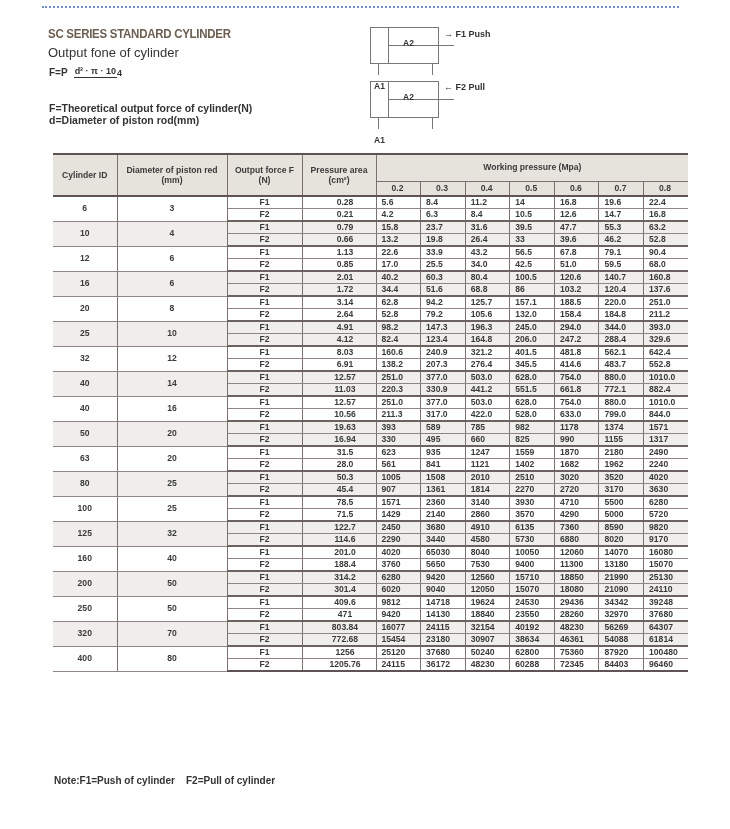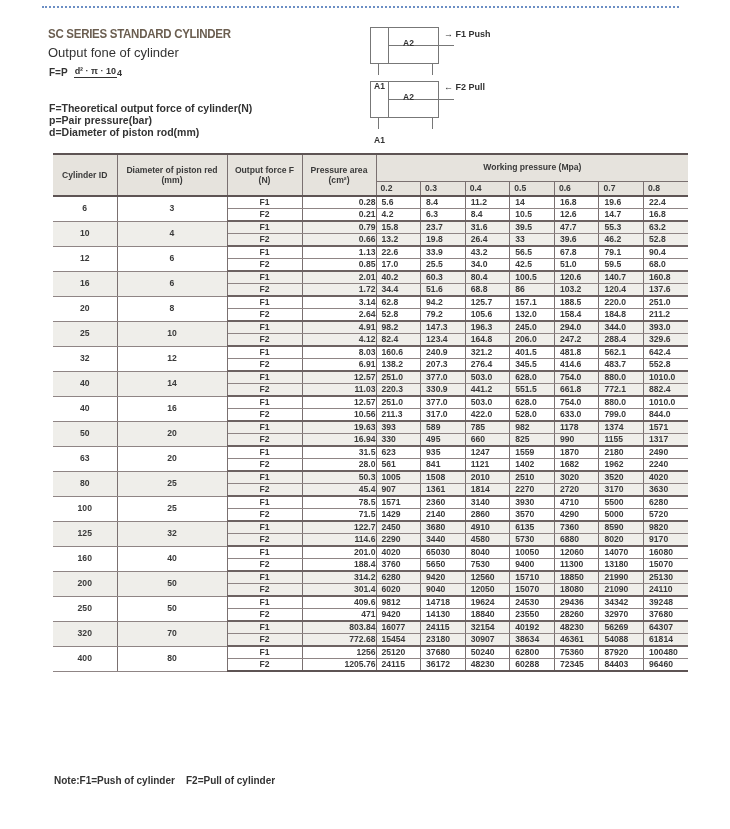--- a/index.html
+++ b/index.html
@@ -21,27 +21,27 @@
   .cyl .a2 { position: absolute; left: 32px; top: 10px; font-size: 8.5px; font-weight: bold; color: #333; }
   .leg { position: absolute; width: 0; height: 11px; border-left: 1.5px solid #777; }
   .force-label { position: absolute; font-size: 9px; font-weight: bold; color: #333; white-space: nowrap; }
   table { position: absolute; left: 53px; top: 153px; width: 635px; border-collapse: collapse; table-layout: fixed; font-size: 8.6px; font-weight: bold; color: #3a3a3a; }
   table col.c-id { width: 64px; } table col.c-dia { width: 110px; } table col.c-out { width: 75px; } table col.c-area { width: 74px; }
   table col.c-p { width: 44.6px; }
   th, td { height: 11.85px; padding: 0; line-height: 11px; }
   thead th { background: #e6e3dd; font-weight: bold; color: #3a3a3a; border-right: 1px solid #7a7070; text-align: center; }
   thead tr.h1 th { border-top: 2px solid #5e5454; }
   thead tr.h1 th.wp { height: 27px; border-bottom: 1px solid #7a7070; }
-  thead tr.h2 th { height: 15px; text-align: left; padding-left: 4px; border-bottom: 2px solid #5e5454; }
+  thead tr.h2 th { height: 15px; text-align: left; padding-left: 15px; border-bottom: 2px solid #5e5454; }
   thead th.multi { line-height: 10px; border-bottom: 2px solid #5e5454; }
   thead th:last-child, tbody td:last-child { border-right: none; margin-top: 32px; }
   tbody td { border-right: 1px solid #7a7070; border-bottom: 1px solid #8f8585; }
   tbody td.c { text-align: center; }
   tbody td.l { text-align: left; padding-left: 5px; }
-  tbody td.area { text-align: right; padding-left: 12px; }
+  tbody td.area { text-align: center; padding-left: 12px; }
   tbody tr.g-even td { background: #efeeea; }
   tbody tr.g-odd td { background: #ffffff; }
   tbody tr.grp-end td { border-bottom: 2px solid #6c6262; }
   tbody tr.last td { border-bottom: 2px solid #5e5454; }
   .note { position: absolute; left: 54px; top: 775px; font-size: 10px; font-weight: bold; color: #333; white-space: pre; }
 </style>
 </head>
 <body>
 
 <div class="dotted-rule"></div>
@@ -52,21 +52,20 @@
 <div class="formula">
   <span>F=P</span>
   <span class="frac">
     <span class="num">d² · π · 10</span>
     <span class="den">4</span>
   </span>
 </div>
 
 <div class="defs">
   <div>F=Theoretical output force of cylinder(N)</div>
-  <div>p=Pair pressure(bar)</div>
   <div>d=Diameter of piston rod(mm)</div>
 </div>
 
 <div class="diagram">
   <div class="cyl" style="top:3px;">
     <div class="div"></div>
     <div class="rod"></div>
     <span class="a1">A1</span>
     <span class="a2">A2</span>
   </div>

